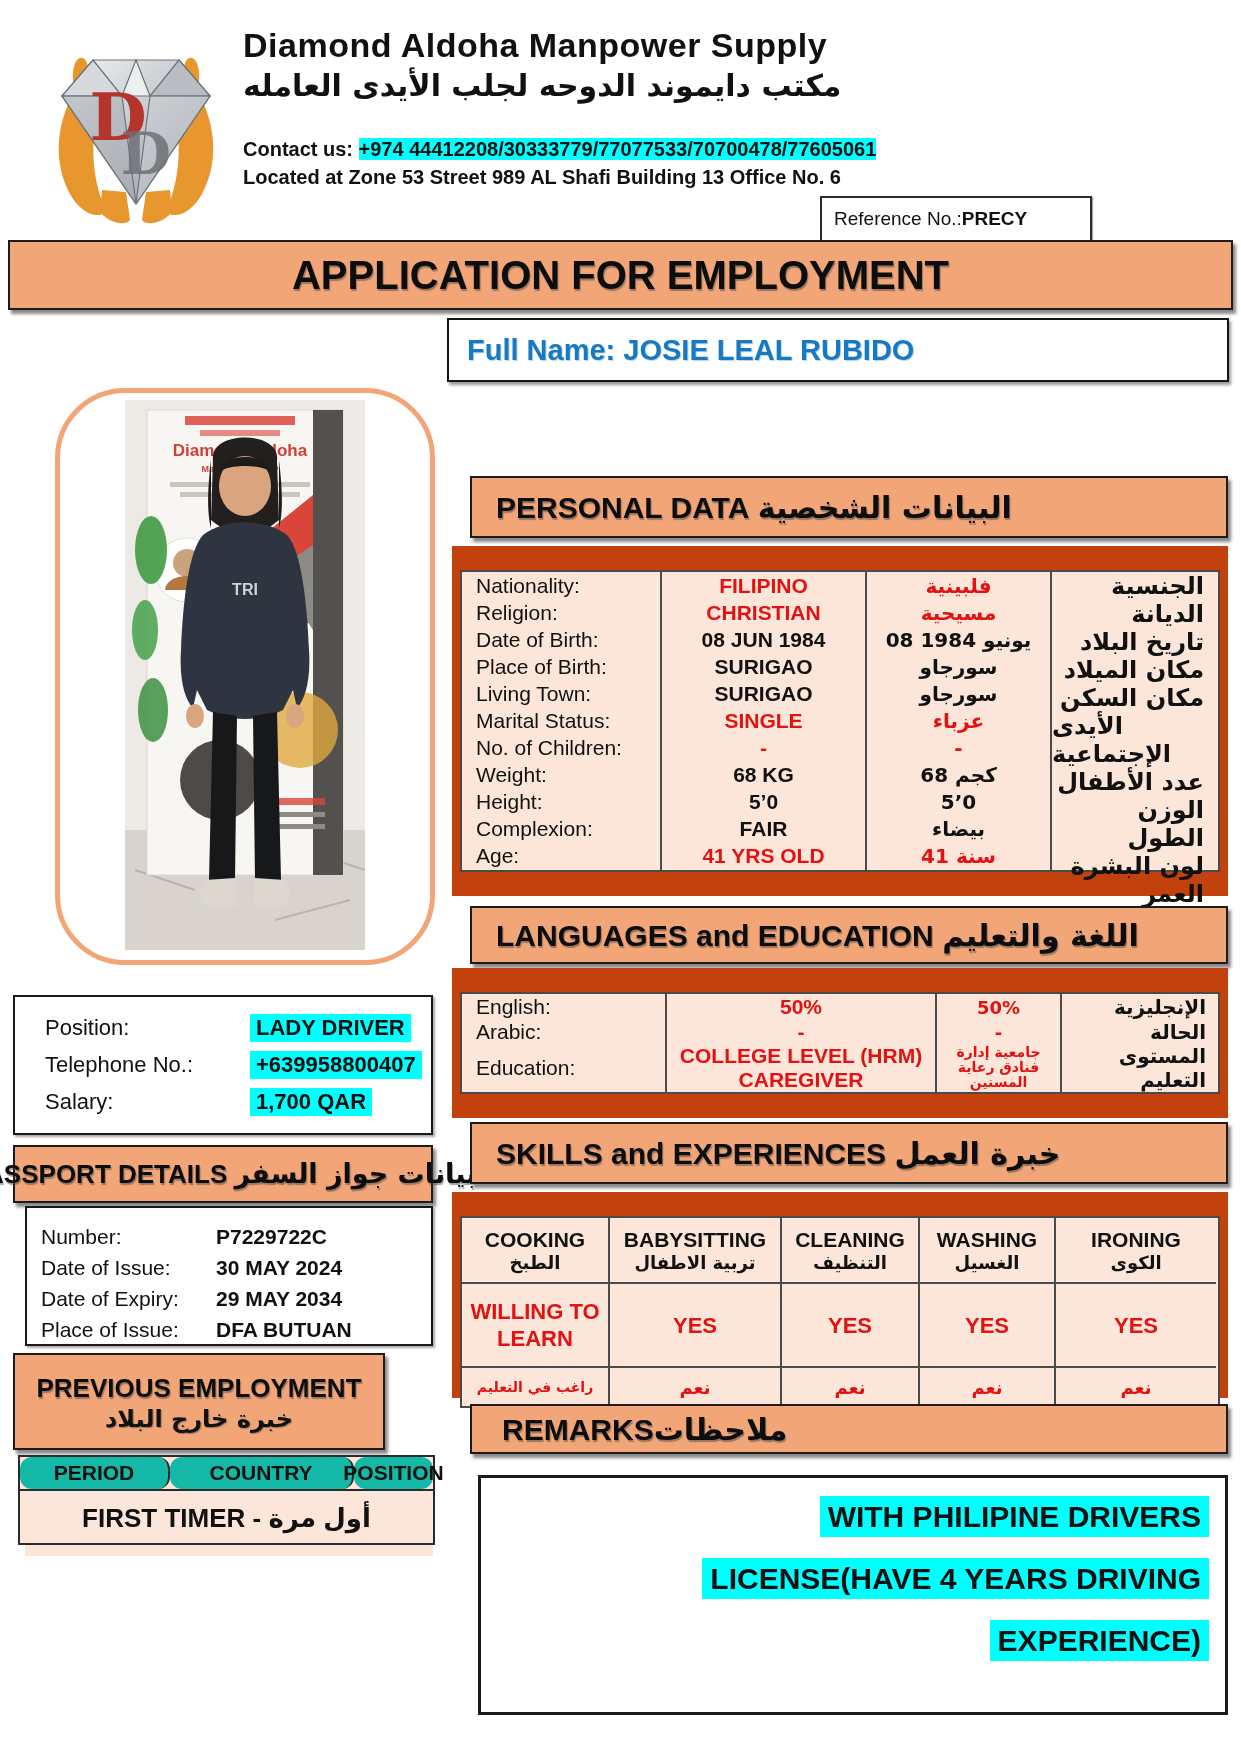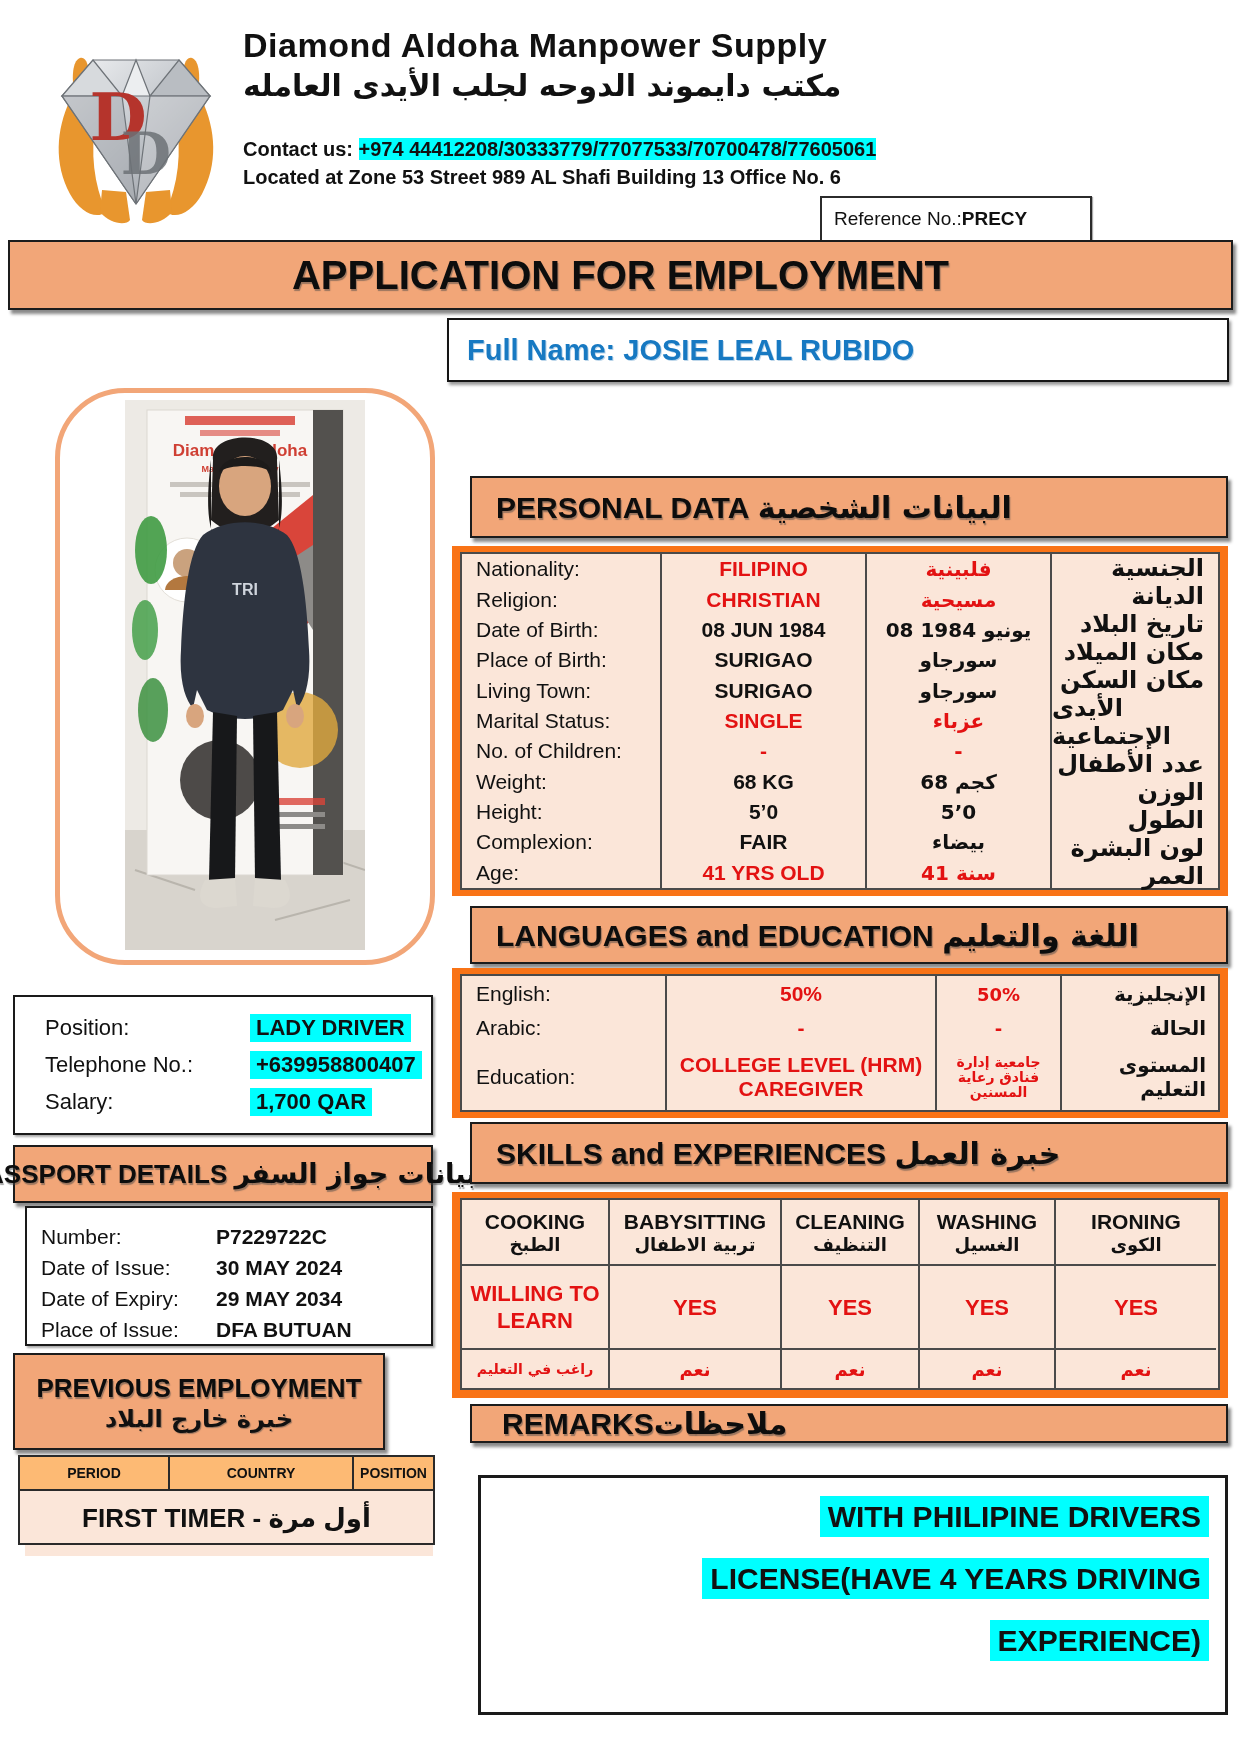--- a/index.html
+++ b/index.html
@@ -35,21 +35,21 @@
   
   .fullname-box{border:2px solid #151515;box-shadow:2px 3px 3px #999;background:#fff;
                 display:flex;align-items:center;padding-left:18px;}
   .fullname-box .txt{color:#1779C2;font-weight:bold;font-size:29px;
                      text-shadow:1px 1px 0 #bcd6ea;}
 
   
   .photo-frame{border:5px solid #F2A678;border-radius:70px;background:#fff;}
 
   
-  .tbl-wrap{background:#f97316;padding:6px 8px;}
+  .tbl-wrap{background:#c2410c;padding:24px 8px;}
   .tbl-inner{border:2px solid #4a4a4a;background:#FBE6D9;display:flex;height:100%;box-sizing:border-box;}
   .col{display:flex;flex-direction:column;box-sizing:border-box;}
   .col.sep{border-right:2px solid #4a4a4a;}
   .pd-cell{flex:1;display:flex;align-items:center;font-size:21px;box-sizing:border-box;}
   .pd-label{padding-left:14px;}
   .pd-value{justify-content:center;font-weight:bold;}
   .pd-arvalue{justify-content:center;font-weight:bold;font-family:"DejaVu Sans",sans-serif;font-size:20px;text-align:center;}
   .pd-arlabel{justify-content:flex-end;padding-right:14px;font-weight:bold;
               font-family:"DejaVu Sans",sans-serif;font-size:24px;}
   .red{color:#E31212;}
@@ -86,22 +86,22 @@
   .sk-en{font-size:21px;font-weight:bold;}
   .sk-arh{font-size:18px;font-weight:bold;font-family:"DejaVu Sans",sans-serif;}
   .sk-val{font-size:22px;font-weight:bold;color:#E31212;line-height:27px;padding:0 6px;}
   .sk-ar{font-size:18px;font-weight:bold;color:#E31212;font-family:"DejaVu Sans",sans-serif;}
   .sk-ar.small{font-size:14px;}
 
   
   .prev-bg{background:#FBE6D9;}
   .prev-table{border:2px solid #2a2a2a;background:#FBE6D9;}
   .prev-header{display:flex;height:32px;border-bottom:2px solid #2a2a2a;}
-  .prev-hcell{display:flex;align-items:center;justify-content:center;font-size:14px;font-weight:bold;
-              border-right:2px solid #2a2a2a;box-sizing:border-box;background:#fdba74;}
+  .prev-hcell{display:flex;align-items:center;justify-content:center;font-size:21px;font-weight:bold;
+              border-right:2px solid #2a2a2a;box-sizing:border-box;background:#14b8a6;border-radius:12px;}
   .prev-hcell:last-child{border-right:none;}
   .prev-row{height:54px;display:flex;align-items:center;justify-content:center;
             font-size:26px;font-weight:bold;font-family:"Liberation Sans","DejaVu Sans",sans-serif;}
 
   
   .remarks-banner .t{font-size:30px;padding-left:30px;}
   .remarks-box{border:3px solid #1a1a1a;background:#fff;padding-top:10px;padding-right:16px;}
   .remark-line{text-align:right;line-height:57px;}
   .remark-line span{background:#00FFFF;font-weight:bold;font-size:30px;padding:4px 8px;}
 </style>
@@ -396,21 +396,21 @@
   <div class="abs prev-bg" style="left:25px;top:1460px;width:408px;height:96px;"></div>
   <div class="abs prev-table" style="left:18px;top:1455px;width:417px;height:90px;">
     <div class="prev-header" id="prev-header">
         <div class="prev-hcell" style="width: 150px;">PERIOD</div>
         <div class="prev-hcell" style="width: 184px;">COUNTRY</div>
         <div class="prev-hcell" style="width: 79px; flex: 1 1 0%;">POSITION</div>
       </div>
     <div class="prev-row">FIRST TIMER - أول مرة</div>
   </div>
 
-  <div class="abs banner remarks-banner" style="left:470px;top:1404px;width:758px;height:39px;">
+  <div class="abs banner remarks-banner" style="left:470px;top:1404px;width:758px;height:50px;">
     <div class="t"><span>REMARKS</span><span class="ar">ملاحظات</span></div>
   </div>
   <div class="abs remarks-box" style="left:478px;top:1475px;width:750px;height:240px;">
     <div class="remark-line"><span>WITH PHILIPINE DRIVERS</span></div>
     <div class="remark-line"><span>LICENSE(HAVE 4 YEARS DRIVING</span></div>
     <div class="remark-line"><span>EXPERIENCE)</span></div>
   </div>
 
 </div>
 

